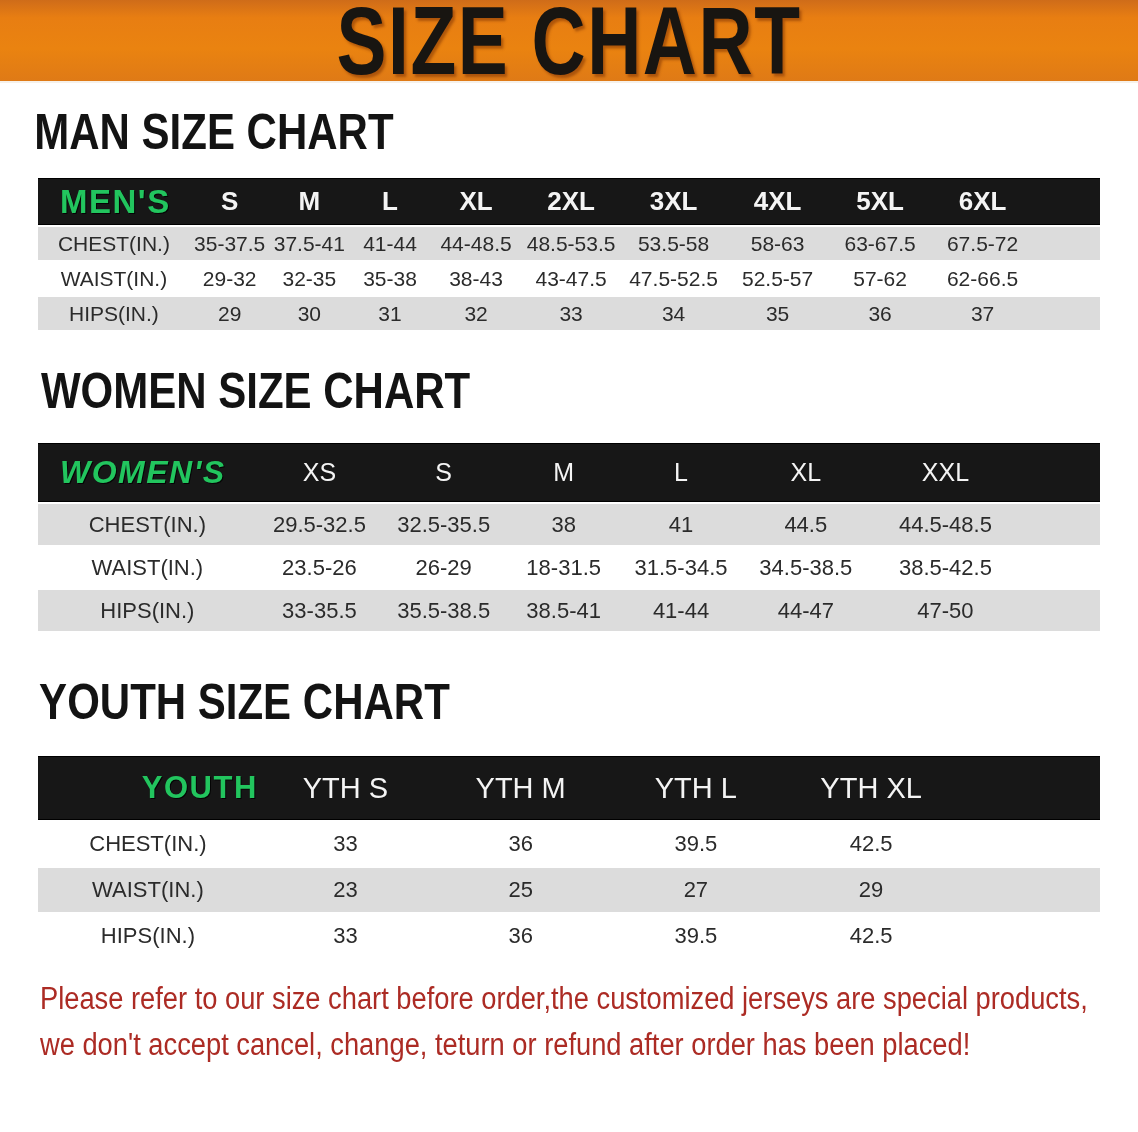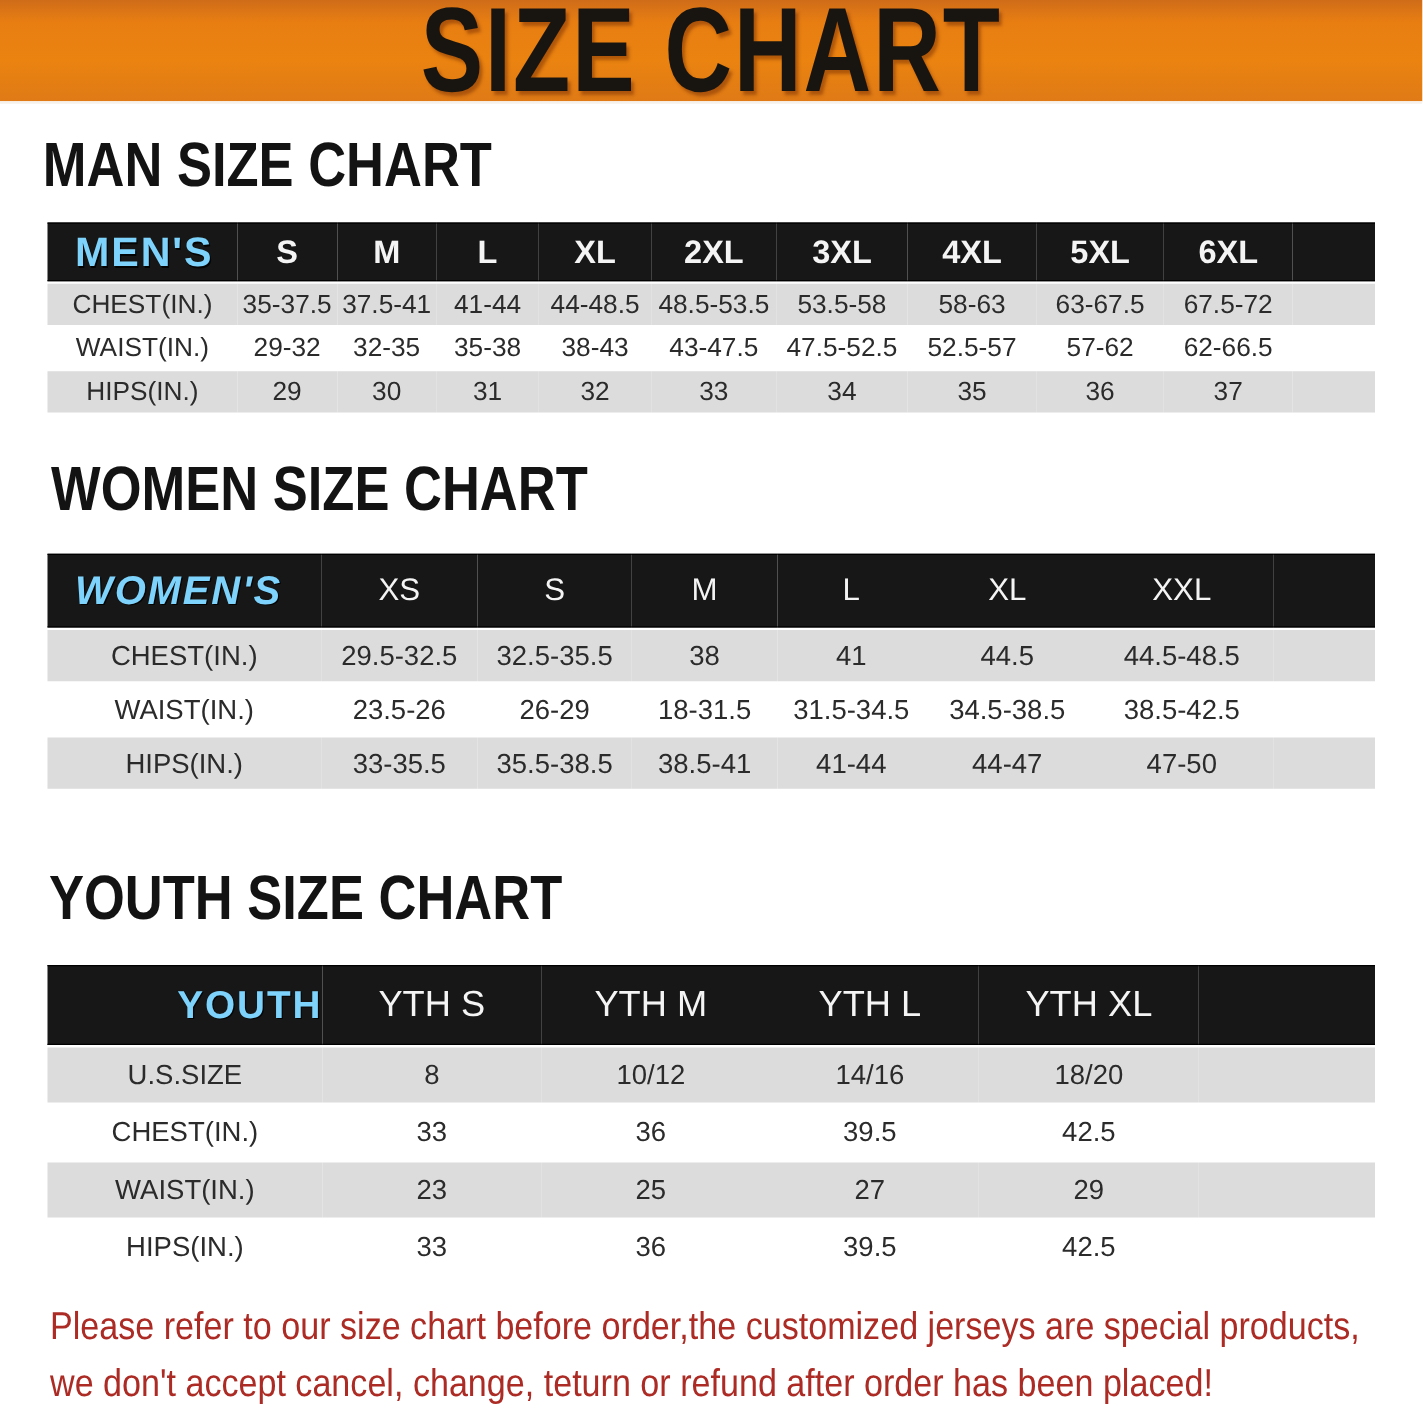--- a/index.html
+++ b/index.html
@@ -32,36 +32,36 @@
   .section-title { line-height: 1; }
   .section-title .cond {
     display: inline-block;
     font-size: 50px; font-weight: bold; color: #131313;
     transform: scaleX(0.84);
     letter-spacing: 0px;
     white-space: nowrap;
   }
   .st-man   { margin: 24px 0 19px; }
   .st-women { margin: 34px 0 25px; }
-  .st-youth { margin: 60px 0 27px; }
+  .st-youth { margin: 44px 0 27px; }
 
   
   table.size-table {
     width: 1062px; margin: 0 auto;
     border-collapse: separate; border-spacing: 0 2px;
     table-layout: fixed;
   }
   .size-table thead th {
     background: #171717; color: #f4f4f4;
     text-align: center; vertical-align: middle;
     border-top: 1px solid #000; border-bottom: 1px solid #000;
   }
   .size-table thead th.corner {
     text-align: left; padding-left: 22px;
-    font-weight: bold; color: #7dd3fc; letter-spacing: 1.5px;
+    font-weight: bold; color: #22c55e; letter-spacing: 1.5px;
     text-shadow: 1px 1px 0 rgba(0,0,0,0.8);
   }
   .size-table td { text-align: center; vertical-align: middle; color: #2b2b2b; }
   .size-table tr.stripe td { background: #dcdcdc; }
   .size-table tr.plain  td { background: #ffffff; }
 
   .t-men   thead th { height: 47px; font-size: 26px; font-weight: bold; }
   .t-men   thead th.corner { font-size: 33px; }
   .t-men   td { height: 33px; font-size: 21px; }
 
@@ -240,28 +240,20 @@
       <tr>
         <th class="corner">YOUTH</th>
         <th>YTH S</th>
         <th>YTH M</th>
         <th>YTH L</th>
         <th>YTH XL</th>
         <th></th>
       </tr>
     </thead>
     <tbody>
-      <tr class="stripe">
-        <td>U.S.SIZE</td>
-        <td>8</td>
-        <td>10/12</td>
-        <td>14/16</td>
-        <td>18/20</td>
-        <td></td>
-      </tr>
       <tr class="plain">
         <td>CHEST(IN.)</td>
         <td>33</td>
         <td>36</td>
         <td>39.5</td>
         <td>42.5</td>
         <td></td>
       </tr>
       <tr class="stripe">
         <td>WAIST(IN.)</td>

